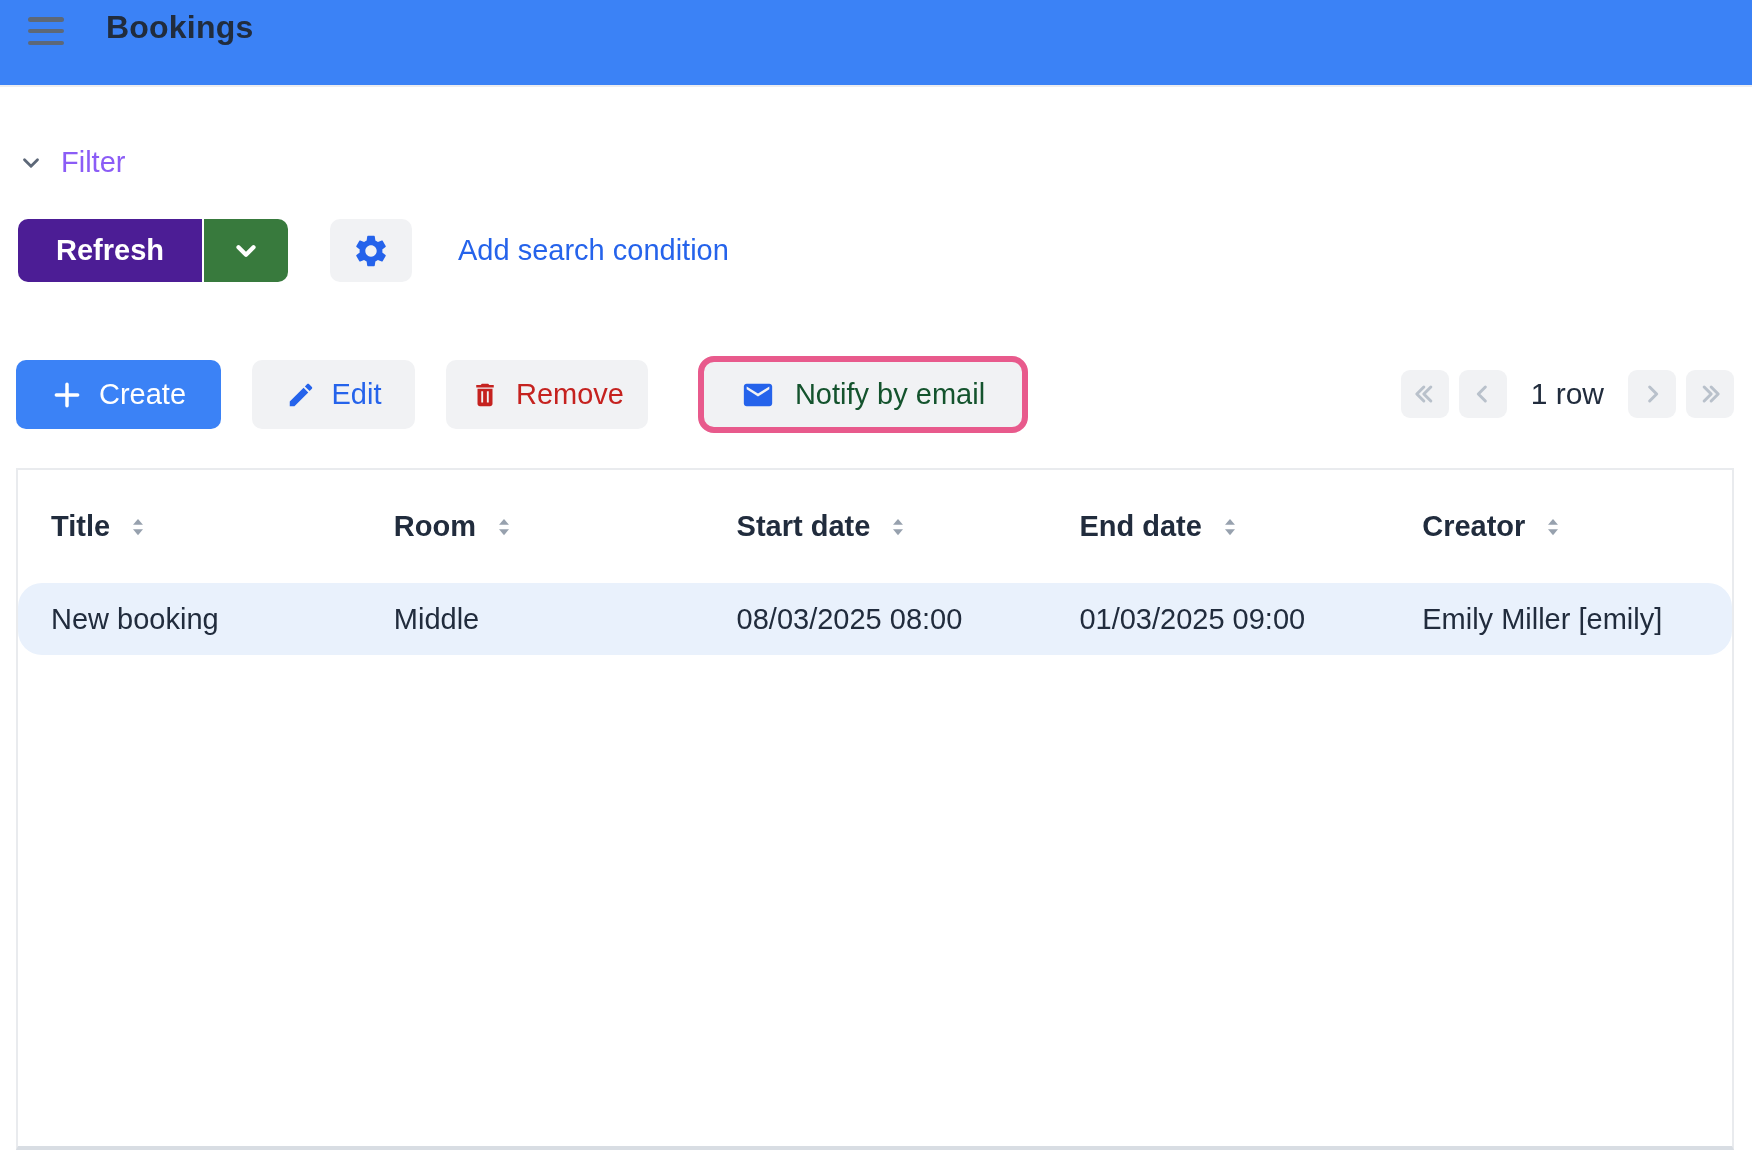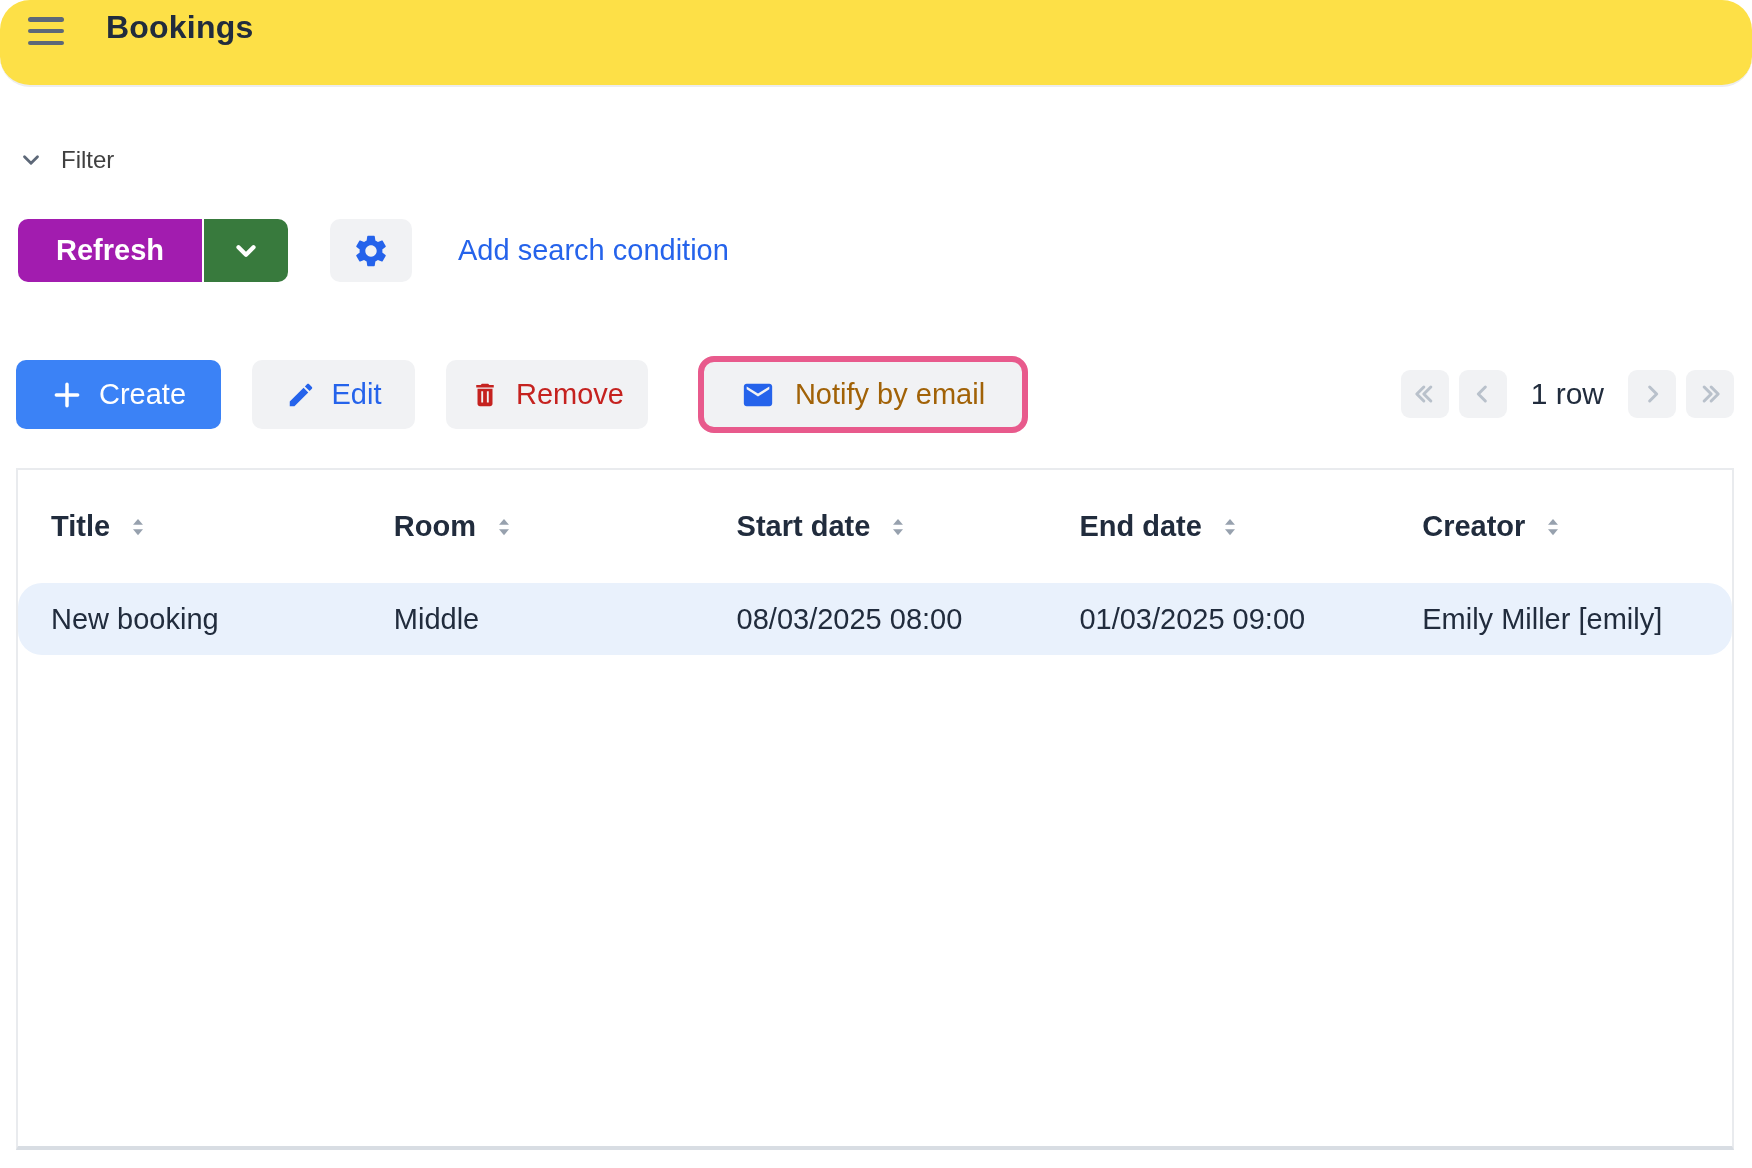--- a/index.html
+++ b/index.html
@@ -10,22 +10,21 @@
     color: #232f3e;
     position: relative;
     overflow: hidden;
   }
   .abs { position: absolute; }
 
   
   .topbar {
     left: 0; top: 0; width: 1752px; height: 87px;
     border-bottom: 2px solid #ededef;
-    background: #fde047;
-    border-radius: 30px;
+    background: #3b82f6;
   }
   .hamburger {
     position: absolute; left: 28px; top: 15px;
     width: 40px; height: 32px;
     background: none; border: none; cursor: pointer;
     display: flex; flex-direction: column; justify-content: space-between;
     padding: 2px 0;
   }
   .hamburger span { display:block; height: 4.5px; width: 36px; border-radius: 3px; background: #5d6878; }
   .page-title {
@@ -33,27 +32,27 @@
     font-size: 32px; font-weight: 700; color: #212c3d;
     letter-spacing: 0.2px;
   }
 
   
   .filter-toggle {
     left: 18px; top: 146px;
     display: flex; align-items: center; gap: 17px;
     background: none; border: none; cursor: pointer;
   }
-  .filter-toggle .label { font-size: 24px; color: #404040; font-weight: 500; }
+  .filter-toggle .label { font-size: 29px; color: #8b5cf6; font-weight: 500; }
   .chev-gray { color: #5d6878; }
 
   .refresh-group { left: 18px; top: 219px; display: flex; }
   .btn-refresh-main {
     width: 184px; height: 63px;
-    background: #a21caf; color: #fff;
+    background: #4c1d95; color: #fff;
     border: none; border-radius: 10px 0 0 10px;
     font-family: inherit; font-size: 29px; font-weight: 700;
     cursor: pointer;
   }
   .btn-refresh-arrow {
     width: 84px; height: 63px; margin-left: 2px;
     background: #387a3d; color: #fff;
     border: none; border-radius: 0 10px 10px 0;
     cursor: pointer; display: flex; align-items: center; justify-content: center;
   }
@@ -83,21 +82,21 @@
   .btn-remove { left: 446px; top: 360px; width: 202px; background: #f1f2f4; color: #c5221f; }
   .notify-wrap {
     left: 698px; top: 356px; width: 330px; height: 77px;
     border: 6px solid #e85a8c; border-radius: 16px;
     background: #f1f2f4;
     display: flex; align-items: center; justify-content: center;
   }
   .btn-notify {
     width: 100%; height: 100%; background: transparent; border: none;
     display: flex; align-items: center; justify-content: center; gap: 20px;
-    font-family: inherit; font-size: 29px; font-weight: 500; color: #a16207;
+    font-family: inherit; font-size: 29px; font-weight: 500; color: #14532d;
     cursor: pointer; border-radius: 14px;
   }
 
   
   .pagination {
     top: 370px; right: 18px;
     display: flex; align-items: center; gap: 10px;
   }
   .page-btn {
     width: 48px; height: 48px;

